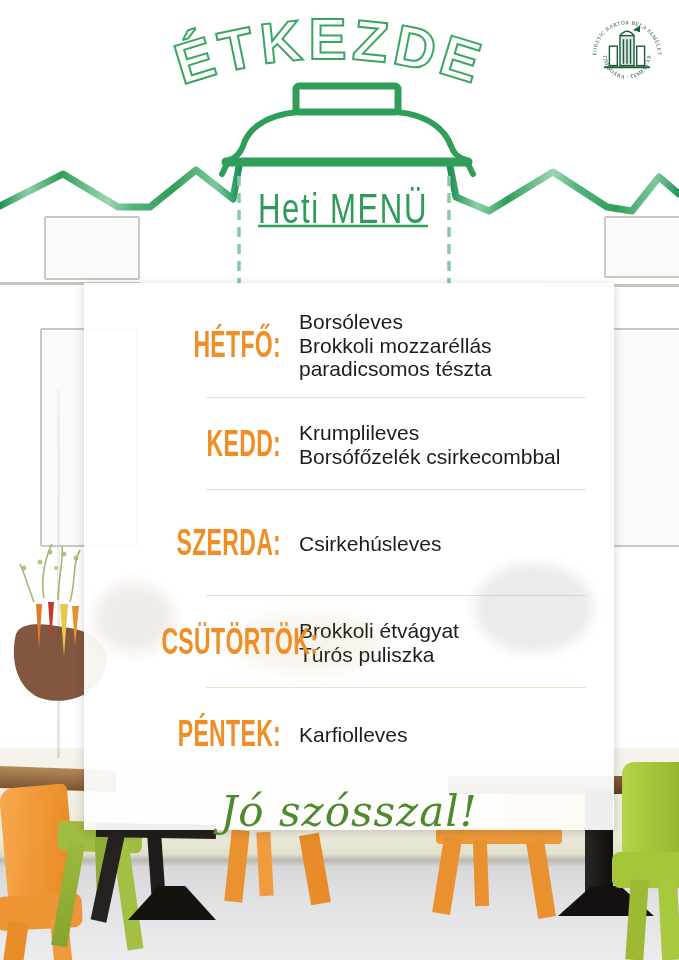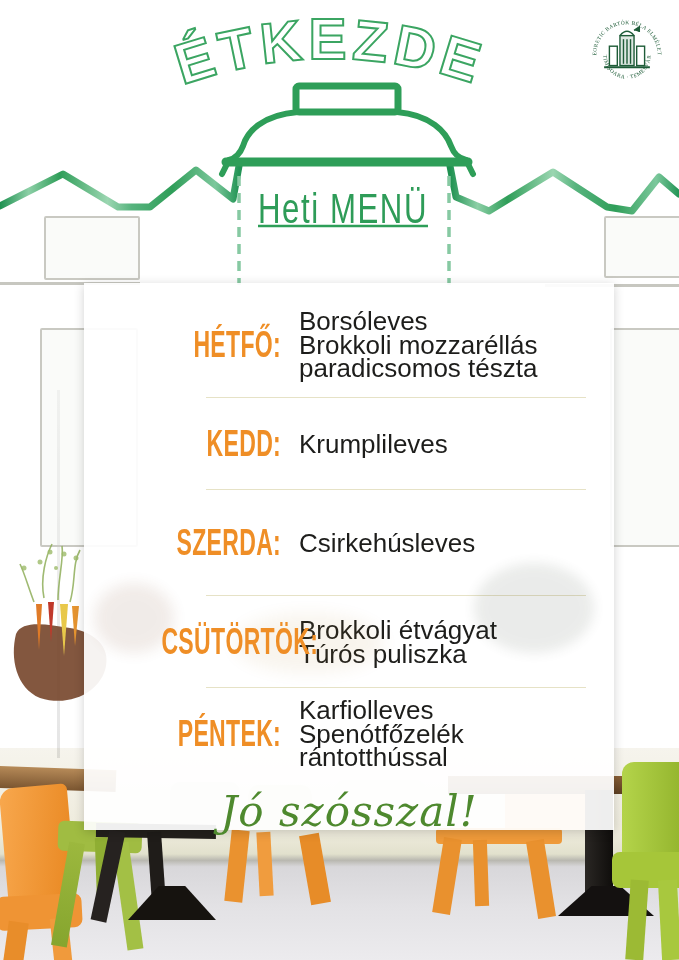--- a/index.html
+++ b/index.html
@@ -47,21 +47,21 @@
     box-shadow:0 2px 10px rgba(0,0,0,0.18);
     z-index:4; padding-top:18px; box-sizing:border-box;
   }
   .menu-row{display:flex; align-items:center; padding-right:28px;}
   .day-label{
     width:215px; flex:0 0 215px; text-align:right; padding-right:28px;
     box-sizing:border-box; color:#ef8e26; font-weight:bold; font-size:36px;
     transform:scaleX(0.64); transform-origin:right center; white-space:nowrap;
     letter-spacing:0.5px;
   }
-  .dishes{flex:1; color:#1d1d1b; font-size:26px; line-height:23px; max-width:300px;}
+  .dishes{flex:1; color:#1d1d1b; font-size:21px; line-height:23px; max-width:300px;}
   .dish{margin:1px 0;}
   .divider{height:1px; background:#e6e2c6; margin:8px 28px 9px 122px;}
   .r-tall{min-height:88px;} .r-med{min-height:74px;}
   .closing{
     margin-top:16px; text-align:center; color:#4e892e;
     font-family:"DejaVu Serif", serif; font-style:italic;
     font-size:42px; letter-spacing:1px;
   }
   
   .wc{position:absolute; border-radius:50%; pointer-events:none;}
@@ -220,20 +220,21 @@
         <div class="dish">Borsóleves</div>
         <div class="dish">Brokkoli mozzaréllás paradicsomos tészta</div>
       </div>
     </div>
     <div class="divider"></div>
 
     <div class="menu-row r-med">
       <div class="day-label">KEDD:</div>
       <div class="dishes">
         <div class="dish">Krumplileves</div>
+        <div class="dish">Borsófőzelék csirkecombbal</div>
       </div>
     </div>
     <div class="divider"></div>
 
     <div class="menu-row r-tall">
       <div class="day-label">SZERDA:</div>
       <div class="dishes">
         <div class="dish">Csirkehúsleves</div>
       </div>
     </div>
@@ -245,20 +246,19 @@
         <div class="dish">Brokkoli étvágyat</div>
         <div class="dish">Túrós puliszka</div>
       </div>
     </div>
     <div class="divider"></div>
 
     <div class="menu-row r-med">
       <div class="day-label">PÉNTEK:</div>
       <div class="dishes">
         <div class="dish">Karfiolleves</div>
-        <div class="dish">Spenótfőzelék rántotthússal</div>
       </div>
     </div>
 
     <div class="closing">Jó szósszal!</div>
   </div>
 
 </div>
 
 </body></html>

